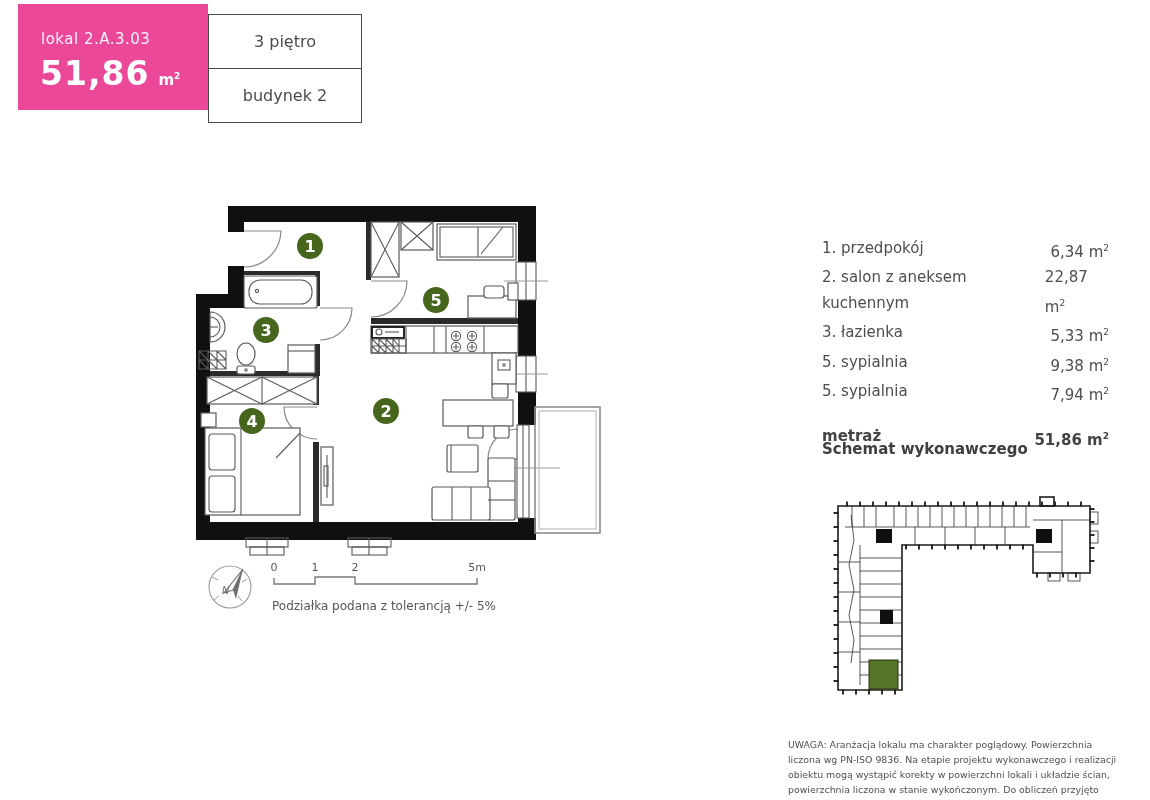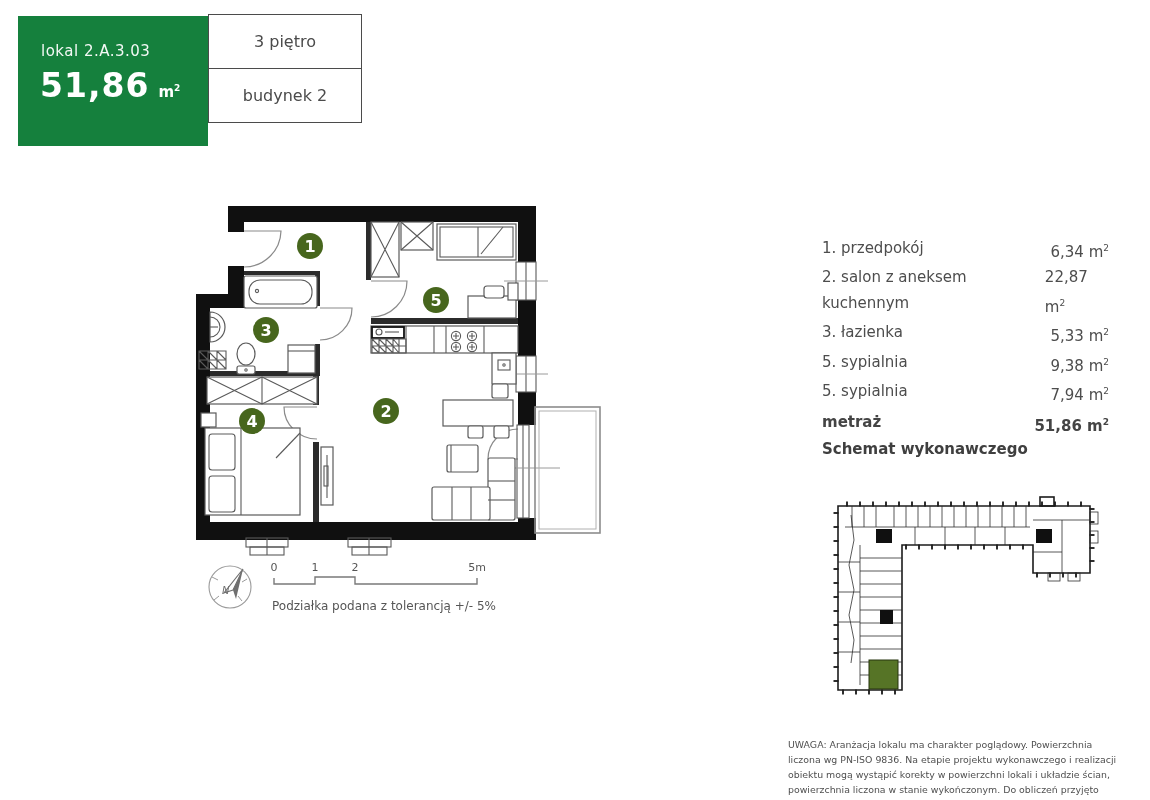--- a/index.html
+++ b/index.html
@@ -1,32 +1,32 @@
 <!DOCTYPE html>
 <html><head>
 <meta charset="utf-8">
 <style>
   html,body{margin:0;padding:0;background:#fff;}
   .canvas{position:relative;width:1150px;height:800px;background:#fff;overflow:hidden;
           font-family:"DejaVu Sans","Liberation Sans",sans-serif;color:#4d4d4d;}
   
-  .green-card{position:absolute;left:18px;top:16px;width:190px;height:130px;background:#15803d;color:#fff;}
+  .green-card{position:absolute;left:18px;top:4px;width:190px;height:106px;background:#ec4899;color:#fff;}
   .green-card .unit{position:absolute;left:23px;top:26px;font-size:15px;letter-spacing:.5px;opacity:.95;}
   .green-card .arealine{position:absolute;left:22px;top:50px;display:flex;align-items:baseline;gap:9px;}
   .green-card .arealine .val{font-size:33px;font-weight:bold;letter-spacing:1px;}
   .green-card .arealine .u{font-size:15px;font-weight:bold;}
   .green-card sup,.rlist sup{font-size:9px;}
   .cells{position:absolute;left:208px;top:14px;width:154px;border-radius:16px;}
   .cell{box-sizing:border-box;width:154px;height:55px;border:1px solid #4b4b4b;background:#fff;
         display:flex;align-items:center;justify-content:center;font-size:16px;color:#4b4b4b;}
   .cell+.cell{margin-top:-1px;}
   
   .rlist{position:absolute;left:822px;top:236px;width:287px;font-size:15px;color:#4d4d4d;}
   .rrow{display:flex;justify-content:space-between;line-height:25.4px;}
-  .rrow.total{font-weight:bold;margin-top:2px;color:#444;}
+  .rrow.total{font-weight:bold;margin-top:16px;color:#444;}
   .schemat-title{position:absolute;left:822px;top:440px;font-size:15px;font-weight:bold;color:#3f3f3f;}
   
   .plan-svg{position:absolute;left:190px;top:198px;}
   .scale-svg{position:absolute;left:198px;top:550px;}
   .schem-svg{position:absolute;left:820px;top:488px;}
   .scale-note{position:absolute;left:272px;top:599px;font-size:12px;color:#565656;}
   .disclaimer{position:absolute;left:788px;top:737px;width:338px;font-size:9.4px;line-height:15px;color:#4f4f4f;}
   
   svg{display:block;}
   .wall{fill:#101010;stroke:none;}

